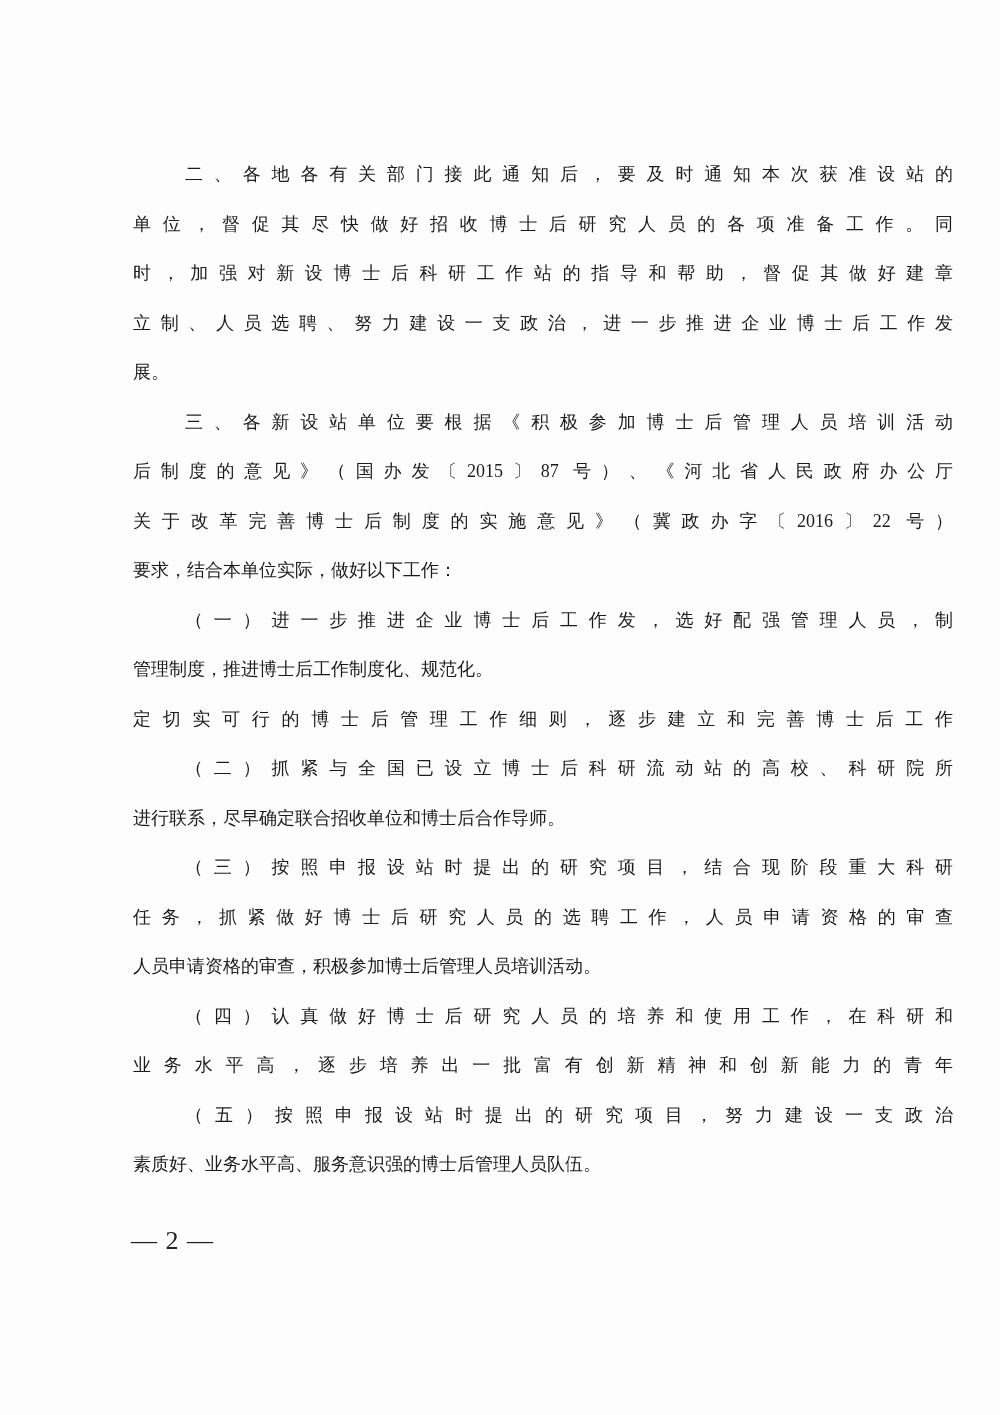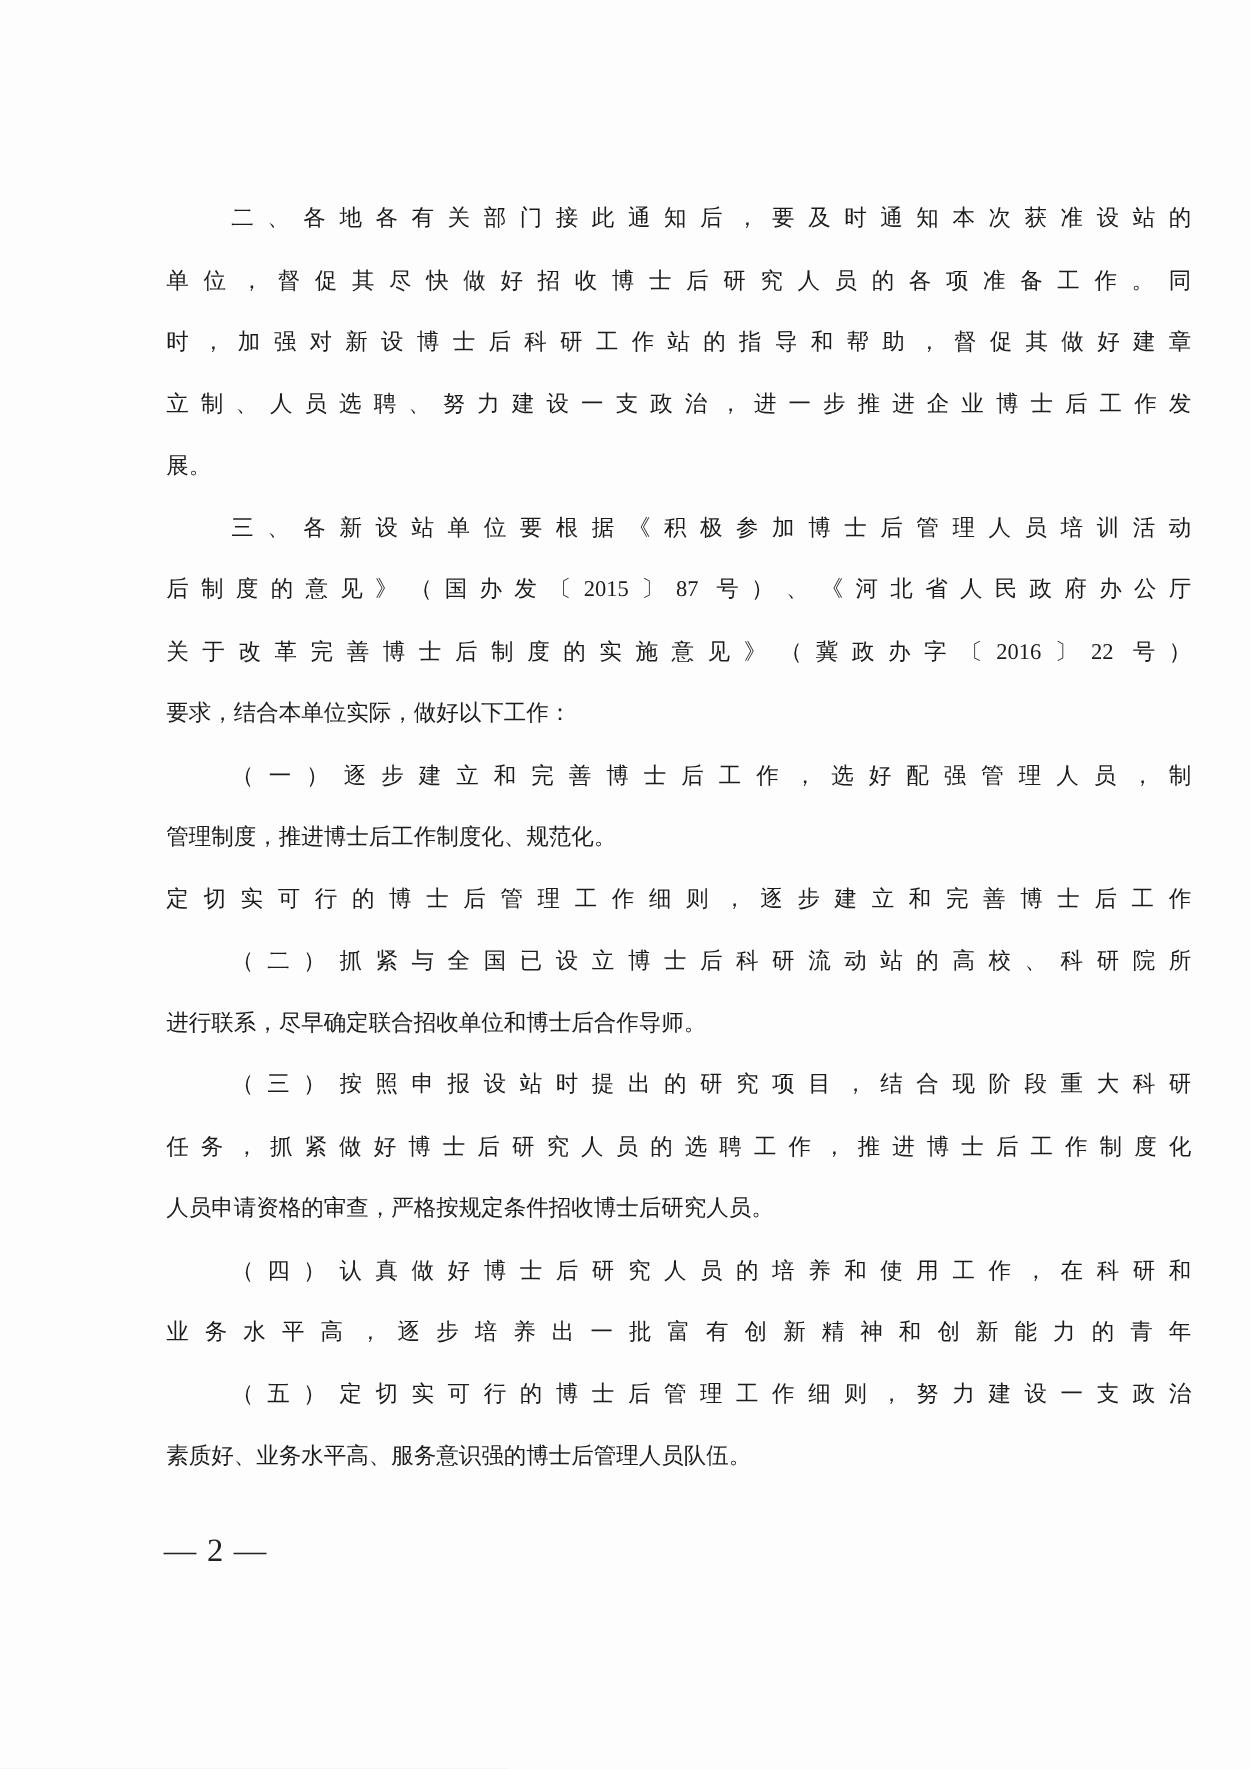--- a/index.html
+++ b/index.html
@@ -64,36 +64,36 @@
         <div class="line">立制、人员选聘、努力建设一支政治，进一步推进企业博士后工作发</div>
         <div class="line last">展。</div>
       </div>
       <div class="paragraph">
         <div class="line first">三、各新设站单位要根据《积极参加博士后管理人员培训活动</div>
         <div class="line">后制度的意见》（国办发〔2015〕87 号）、《河北省人民政府办公厅</div>
         <div class="line">关于改革完善博士后制度的实施意见》（冀政办字〔2016〕22 号）</div>
         <div class="line last">要求，结合本单位实际，做好以下工作：</div>
       </div>
       <div class="paragraph">
-        <div class="line first">（一）逐步建立和完善博士后工作，选好配强管理人员，制</div>
+        <div class="line first">（一）进一步推进企业博士后工作发，选好配强管理人员，制</div>
         <div class="line last">管理制度，推进博士后工作制度化、规范化。</div>
         <div class="line">定切实可行的博士后管理工作细则，逐步建立和完善博士后工作</div>
       </div>
       <div class="paragraph">
         <div class="line first">（二）抓紧与全国已设立博士后科研流动站的高校、科研院所</div>
         <div class="line last">进行联系，尽早确定联合招收单位和博士后合作导师。</div>
       </div>
       <div class="paragraph">
         <div class="line first">（三）按照申报设站时提出的研究项目，结合现阶段重大科研</div>
-        <div class="line">任务，抓紧做好博士后研究人员的选聘工作，推进博士后工作制度化</div>
-        <div class="line last">人员申请资格的审查，严格按规定条件招收博士后研究人员。</div>
+        <div class="line">任务，抓紧做好博士后研究人员的选聘工作，人员申请资格的审查</div>
+        <div class="line last">人员申请资格的审查，积极参加博士后管理人员培训活动。</div>
       </div>
       <div class="paragraph">
         <div class="line first">（四）认真做好博士后研究人员的培养和使用工作，在科研和</div>
         <div class="line">业务水平高，逐步培养出一批富有创新精神和创新能力的青年</div>
       </div>
       <div class="paragraph">
-        <div class="line first">（五）定切实可行的博士后管理工作细则，努力建设一支政治</div>
+        <div class="line first">（五）按照申报设站时提出的研究项目，努力建设一支政治</div>
         <div class="line last">素质好、业务水平高、服务意识强的博士后管理人员队伍。</div>
       </div>
     </section>
   <div class="page-number">— 2 —</div>
 </main>
 
 </body></html>

